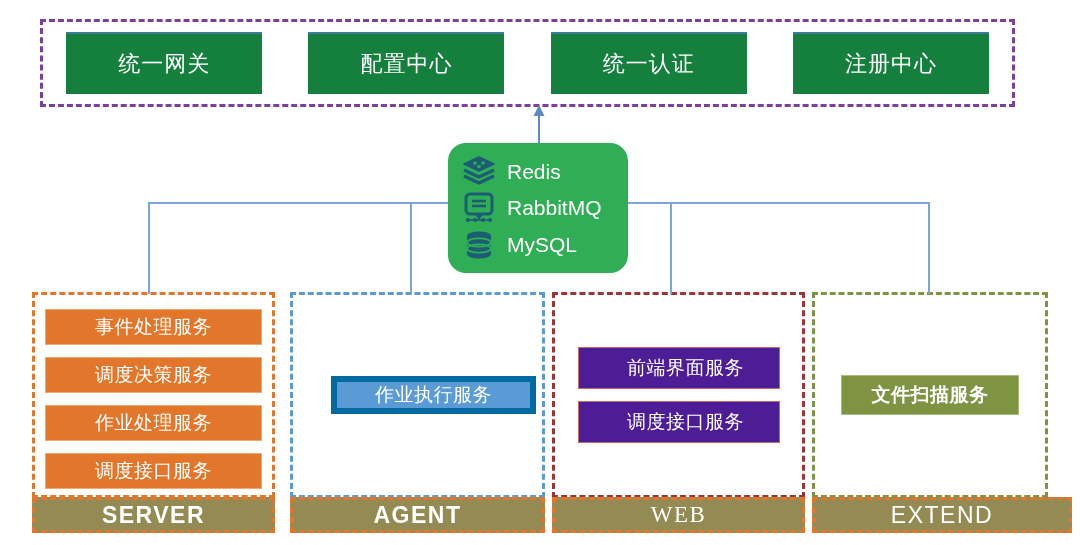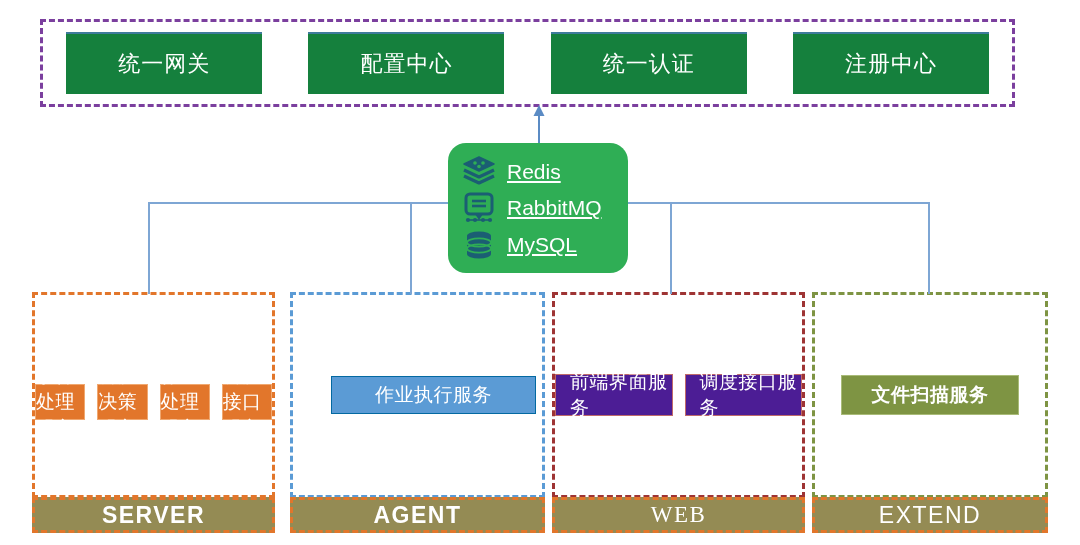--- a/index.html
+++ b/index.html
@@ -31,69 +31,69 @@
   .middleware{
     position:absolute;left:448px;top:143px;width:180px;height:130px;
     background:#2FAE55;
     border-radius:18px;
     box-sizing:border-box;
     padding:10px 0 10px 14px;
     display:flex;flex-direction:column;justify-content:space-around;
     z-index:5;
   }
   .mw-row{display:flex;align-items:center;gap:11px;height:36px;}
-  .mw-label{color:#ffffff;font-size:21px;line-height:1;text-decoration:underline;}
+  .mw-label{color:#ffffff;font-size:21px;line-height:1;}
   .mw-icon{width:34px;height:32px;flex:0 0 34px;display:block;}
 
   
   .conn{position:absolute;background:#7EA6D4;z-index:1;}
   .conn-h{height:1.5px;}
   .conn-v{width:1.5px;}
   .arrow-up{
     position:absolute;z-index:4;
   }
 
   
   .column{
     position:absolute;top:292px;height:206px;
     border:3px dashed #cccccc;
     box-sizing:border-box;
-    display:flex;align-items:center;
+    display:flex;flex-direction:column;align-items:center;
     padding-top:14px;
     gap:12px;
   }
   .col-server{left:32px;width:243px;border-color:#E2762B;justify-content:flex-start;}
   .col-agent {left:290px;width:255px;border-color:#5B9BD5;justify-content:center;padding-top:0;}
   .col-web   {left:552px;width:253px;border-color:#9E3434;justify-content:center;padding-top:0;}
   .col-extend{left:812px;width:236px;border-color:#7E9443;justify-content:center;padding-top:0;}
 
   .svc{
     display:flex;align-items:center;justify-content:center;
     color:#ffffff;font-size:19px;letter-spacing:.5px;
     box-sizing:border-box;
   }
   .svc-server{width:217px;height:36px;background:#E2762B;border:1px solid #f0a870;}
-  .svc-agent {width:205px;height:38px;background:#5B9BD5;border:1px solid #0369a1;margin-left:32px;}
+  .svc-agent {width:205px;height:38px;background:#5B9BD5;border:6px solid #0369a1;margin-left:32px;}
   .svc-web   {width:202px;height:42px;background:#4c1d95;border:1px solid #c06a6a;padding-left:14px;}
   .svc-extend{width:178px;height:40px;background:#7E9443;border:1px solid #a9bb78;font-weight:bold;}
 
   
   .band{
     position:absolute;top:497px;height:36px;
     background:#948B54;
     border:3px dashed #E2762B;
     box-sizing:border-box;
     display:flex;align-items:center;justify-content:center;
     color:#ffffff;font-size:23px;letter-spacing:1.5px;
     z-index:6;
   }
   .band-server{left:32px;width:243px;font-weight:bold;}
   .band-agent {left:290px;width:255px;font-weight:bold;}
   .band-web   {left:552px;width:253px;font-family:Liberation Serif, serif;}
-  .band-extend{left:812px;width:236px;}
+  .band-extend{left:812px;width:260px;}
 </style>
 </head>
 <body>
 
 <div id="stage">
 
   <div class="platform-group">
     <div class="platform-box">
       <span>统一网关</span>
     </div>

